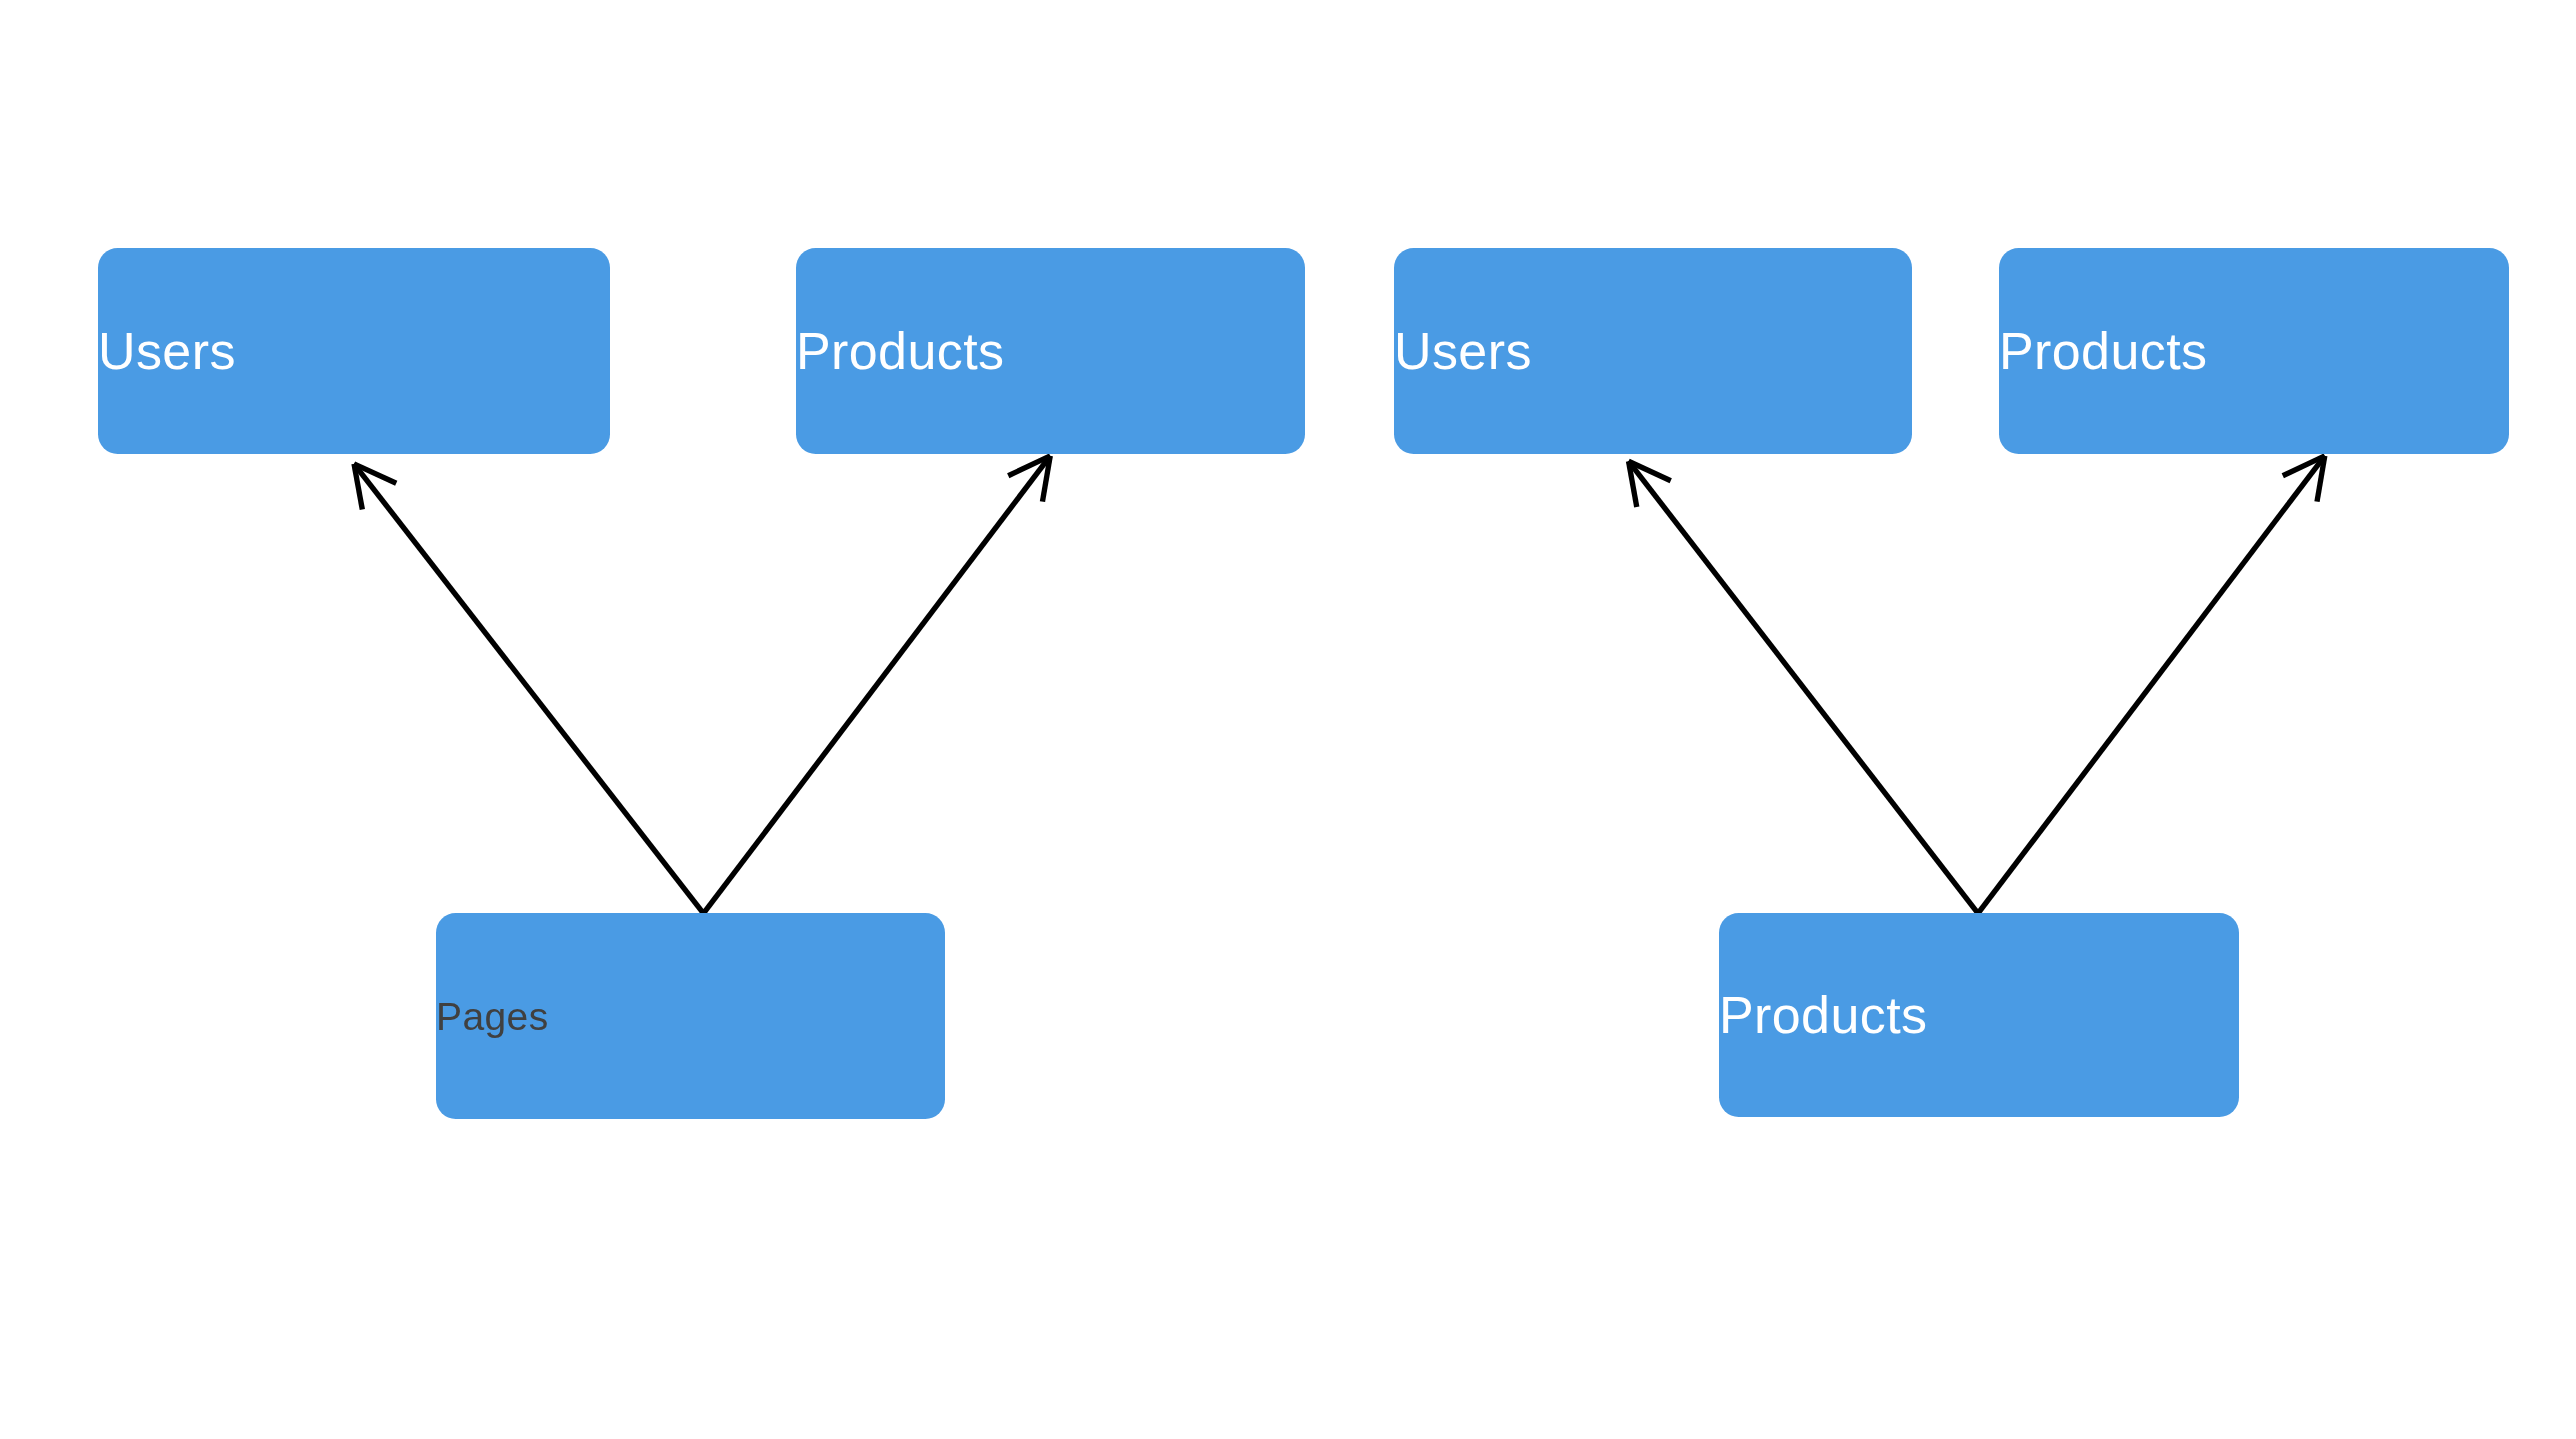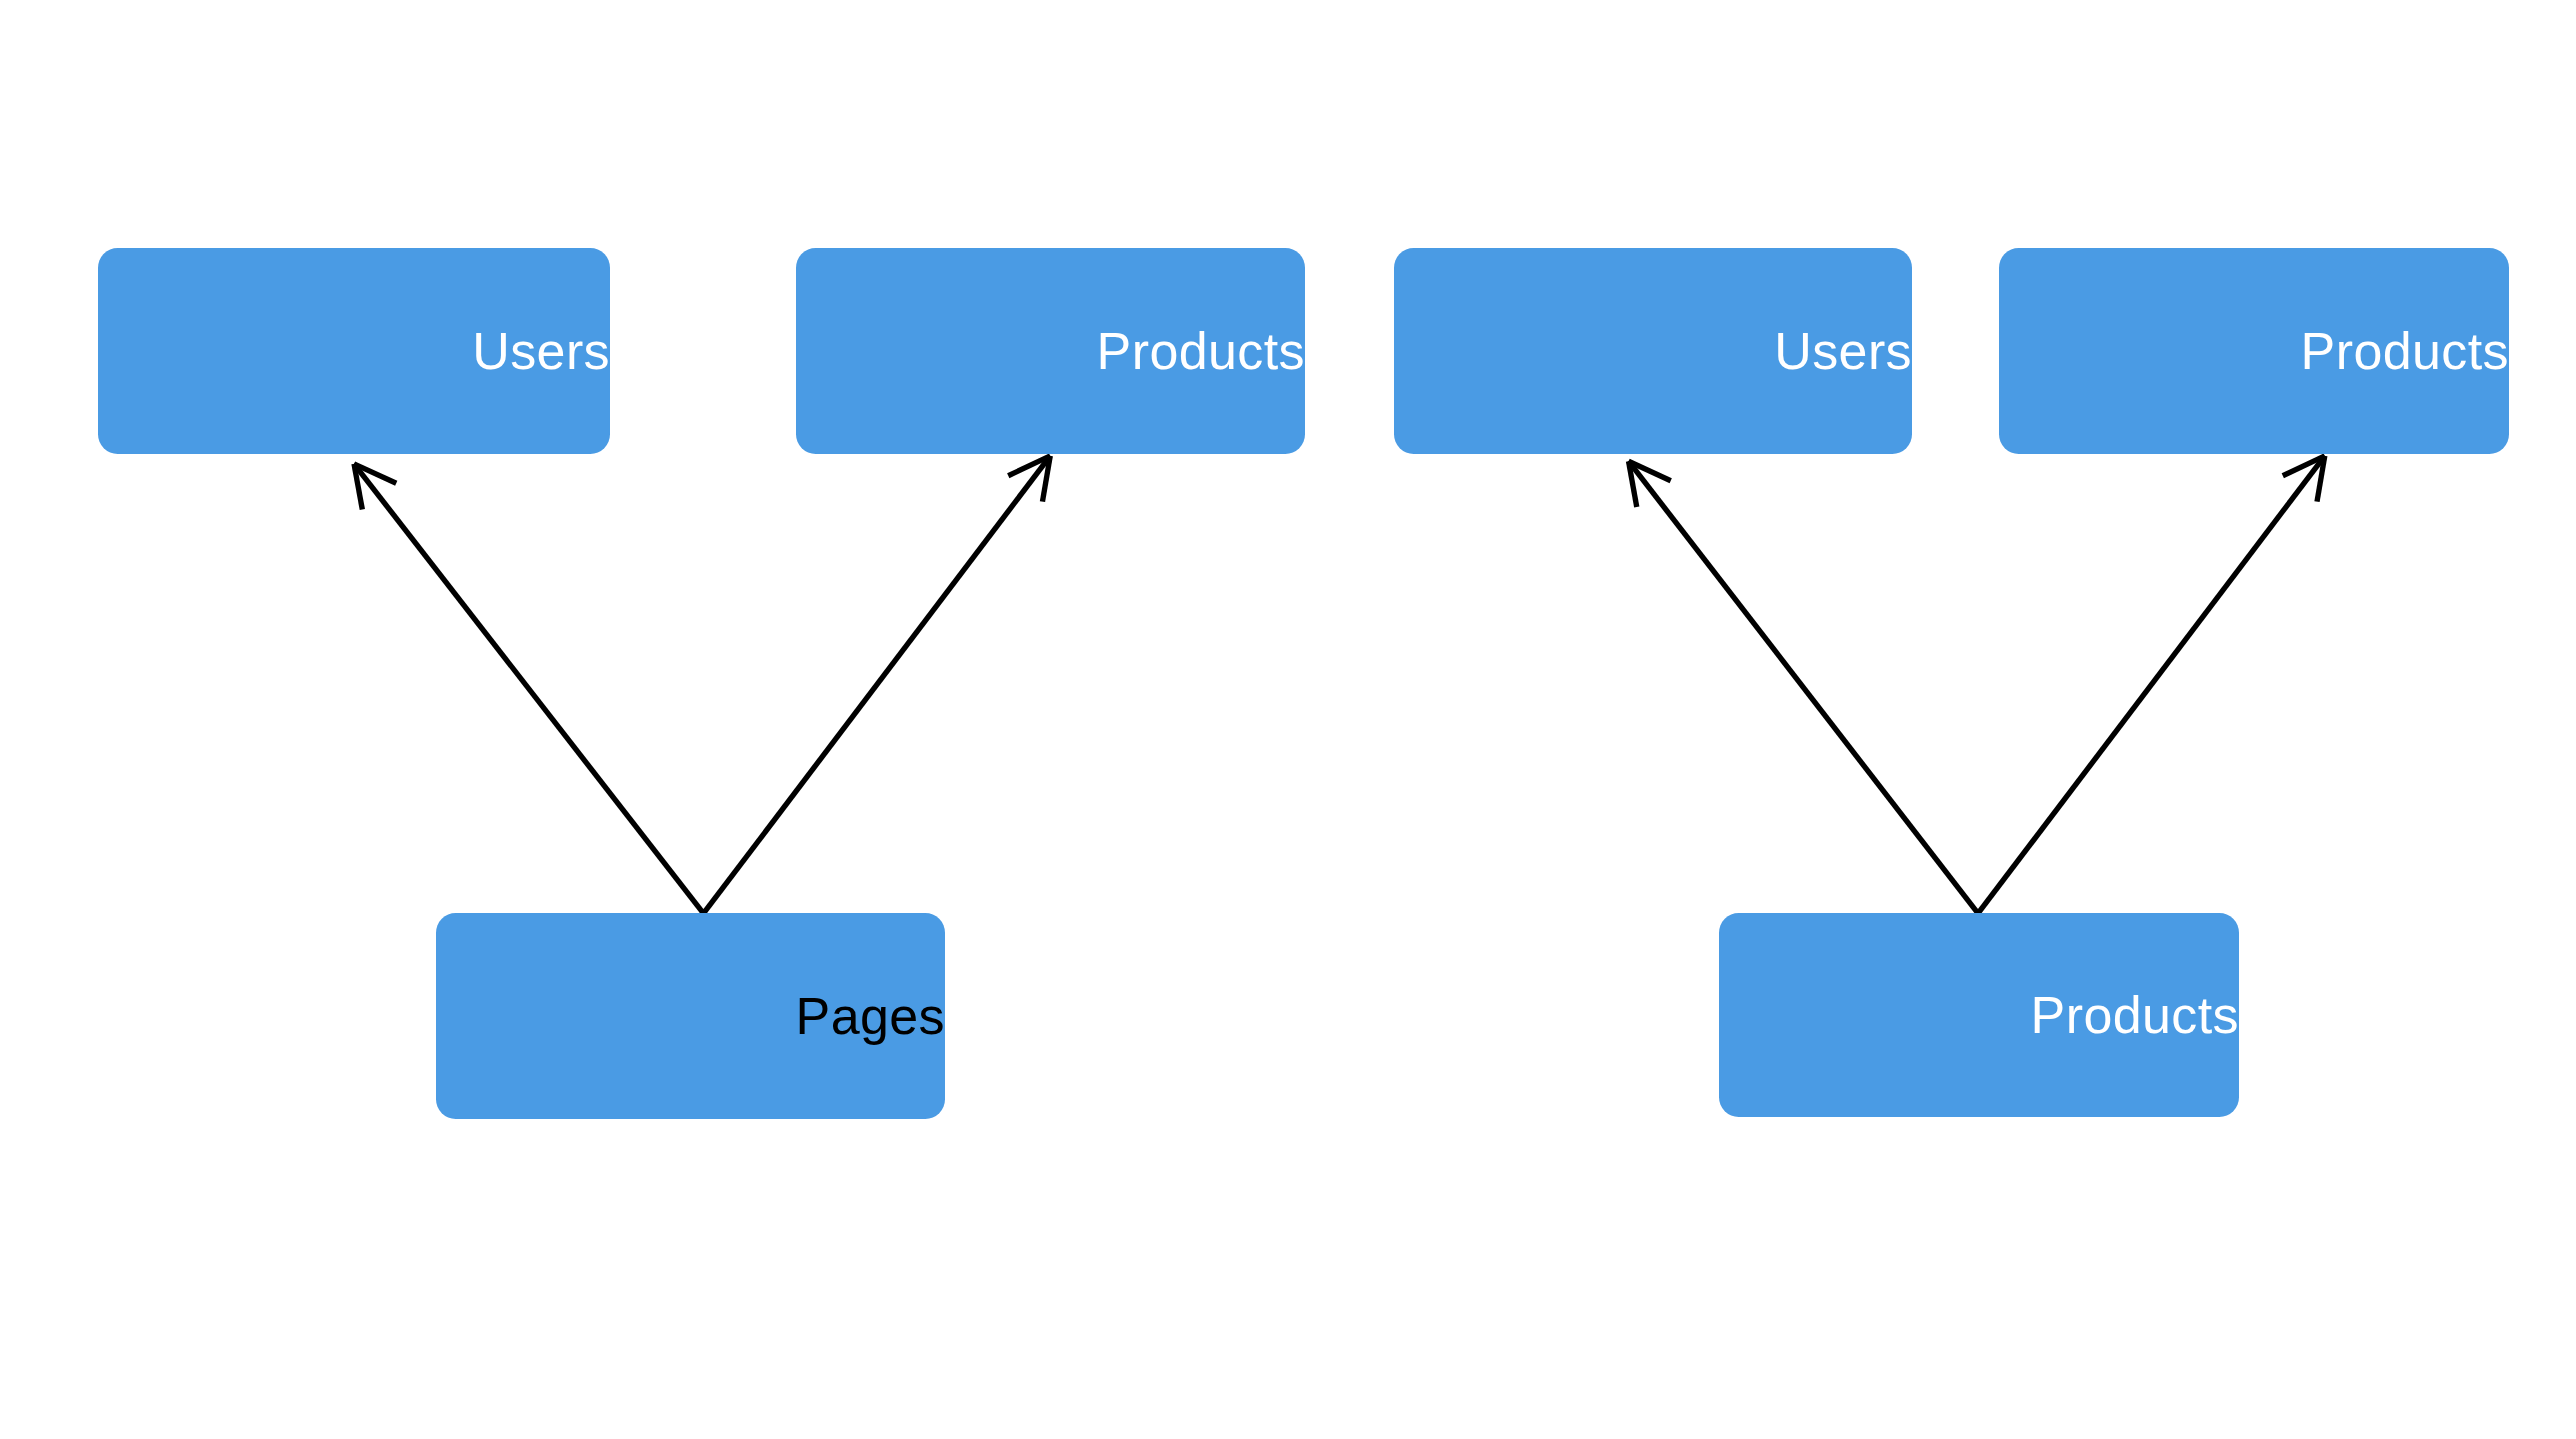--- a/index.html
+++ b/index.html
@@ -24,21 +24,21 @@
     top: 0;
     width: 2576px;
     height: 1439px;
     pointer-events: none;
   }
   .node {
     position: absolute;
     box-sizing: border-box;
     display: flex;
     align-items: center;
-    justify-content: flex-end;
+    justify-content: flex-start;
     border-radius: 19.7px;
     color: #ffffff;
     font-family: "Liberation Sans", sans-serif;
     font-weight: 400;
     letter-spacing: 0.4px;
     user-select: none;
   }
   .node-label {
     display: block;
     line-height: 1;
@@ -82,21 +82,21 @@
   </div>
 
   <div class="node" style="left: 1394px; top: 248px; width: 518px; height: 206px; background: rgb(74, 155, 228); color: rgb(255, 255, 255); border-radius: 19.7px; font-size: 52px;">
     <span class="node-label">Users</span>
   </div>
 
   <div class="node" style="left: 1999px; top: 248px; width: 510px; height: 206px; background: rgb(74, 155, 228); color: rgb(255, 255, 255); border-radius: 19.7px; font-size: 52px;">
     <span class="node-label">Products</span>
   </div>
 
-  <div class="node" style="left: 436px; top: 913px; width: 509px; height: 206px; background: rgb(74, 155, 228); color: #000000; border-radius: 19.7px; font-size: 52px;">
+  <div class="node" style="left: 436px; top: 913px; width: 509px; height: 206px; background: rgb(74, 155, 228); color: #404040; border-radius: 19.7px; font-size: 39px;">
     <span class="node-label">Pages</span>
   </div>
 
   <div class="node" style="left: 1719px; top: 913px; width: 520px; height: 204px; background: rgb(74, 155, 228); color: rgb(255, 255, 255); border-radius: 19.7px; font-size: 52px;">
     <span class="node-label">Products</span>
   </div>
 
 </div>
 
 

